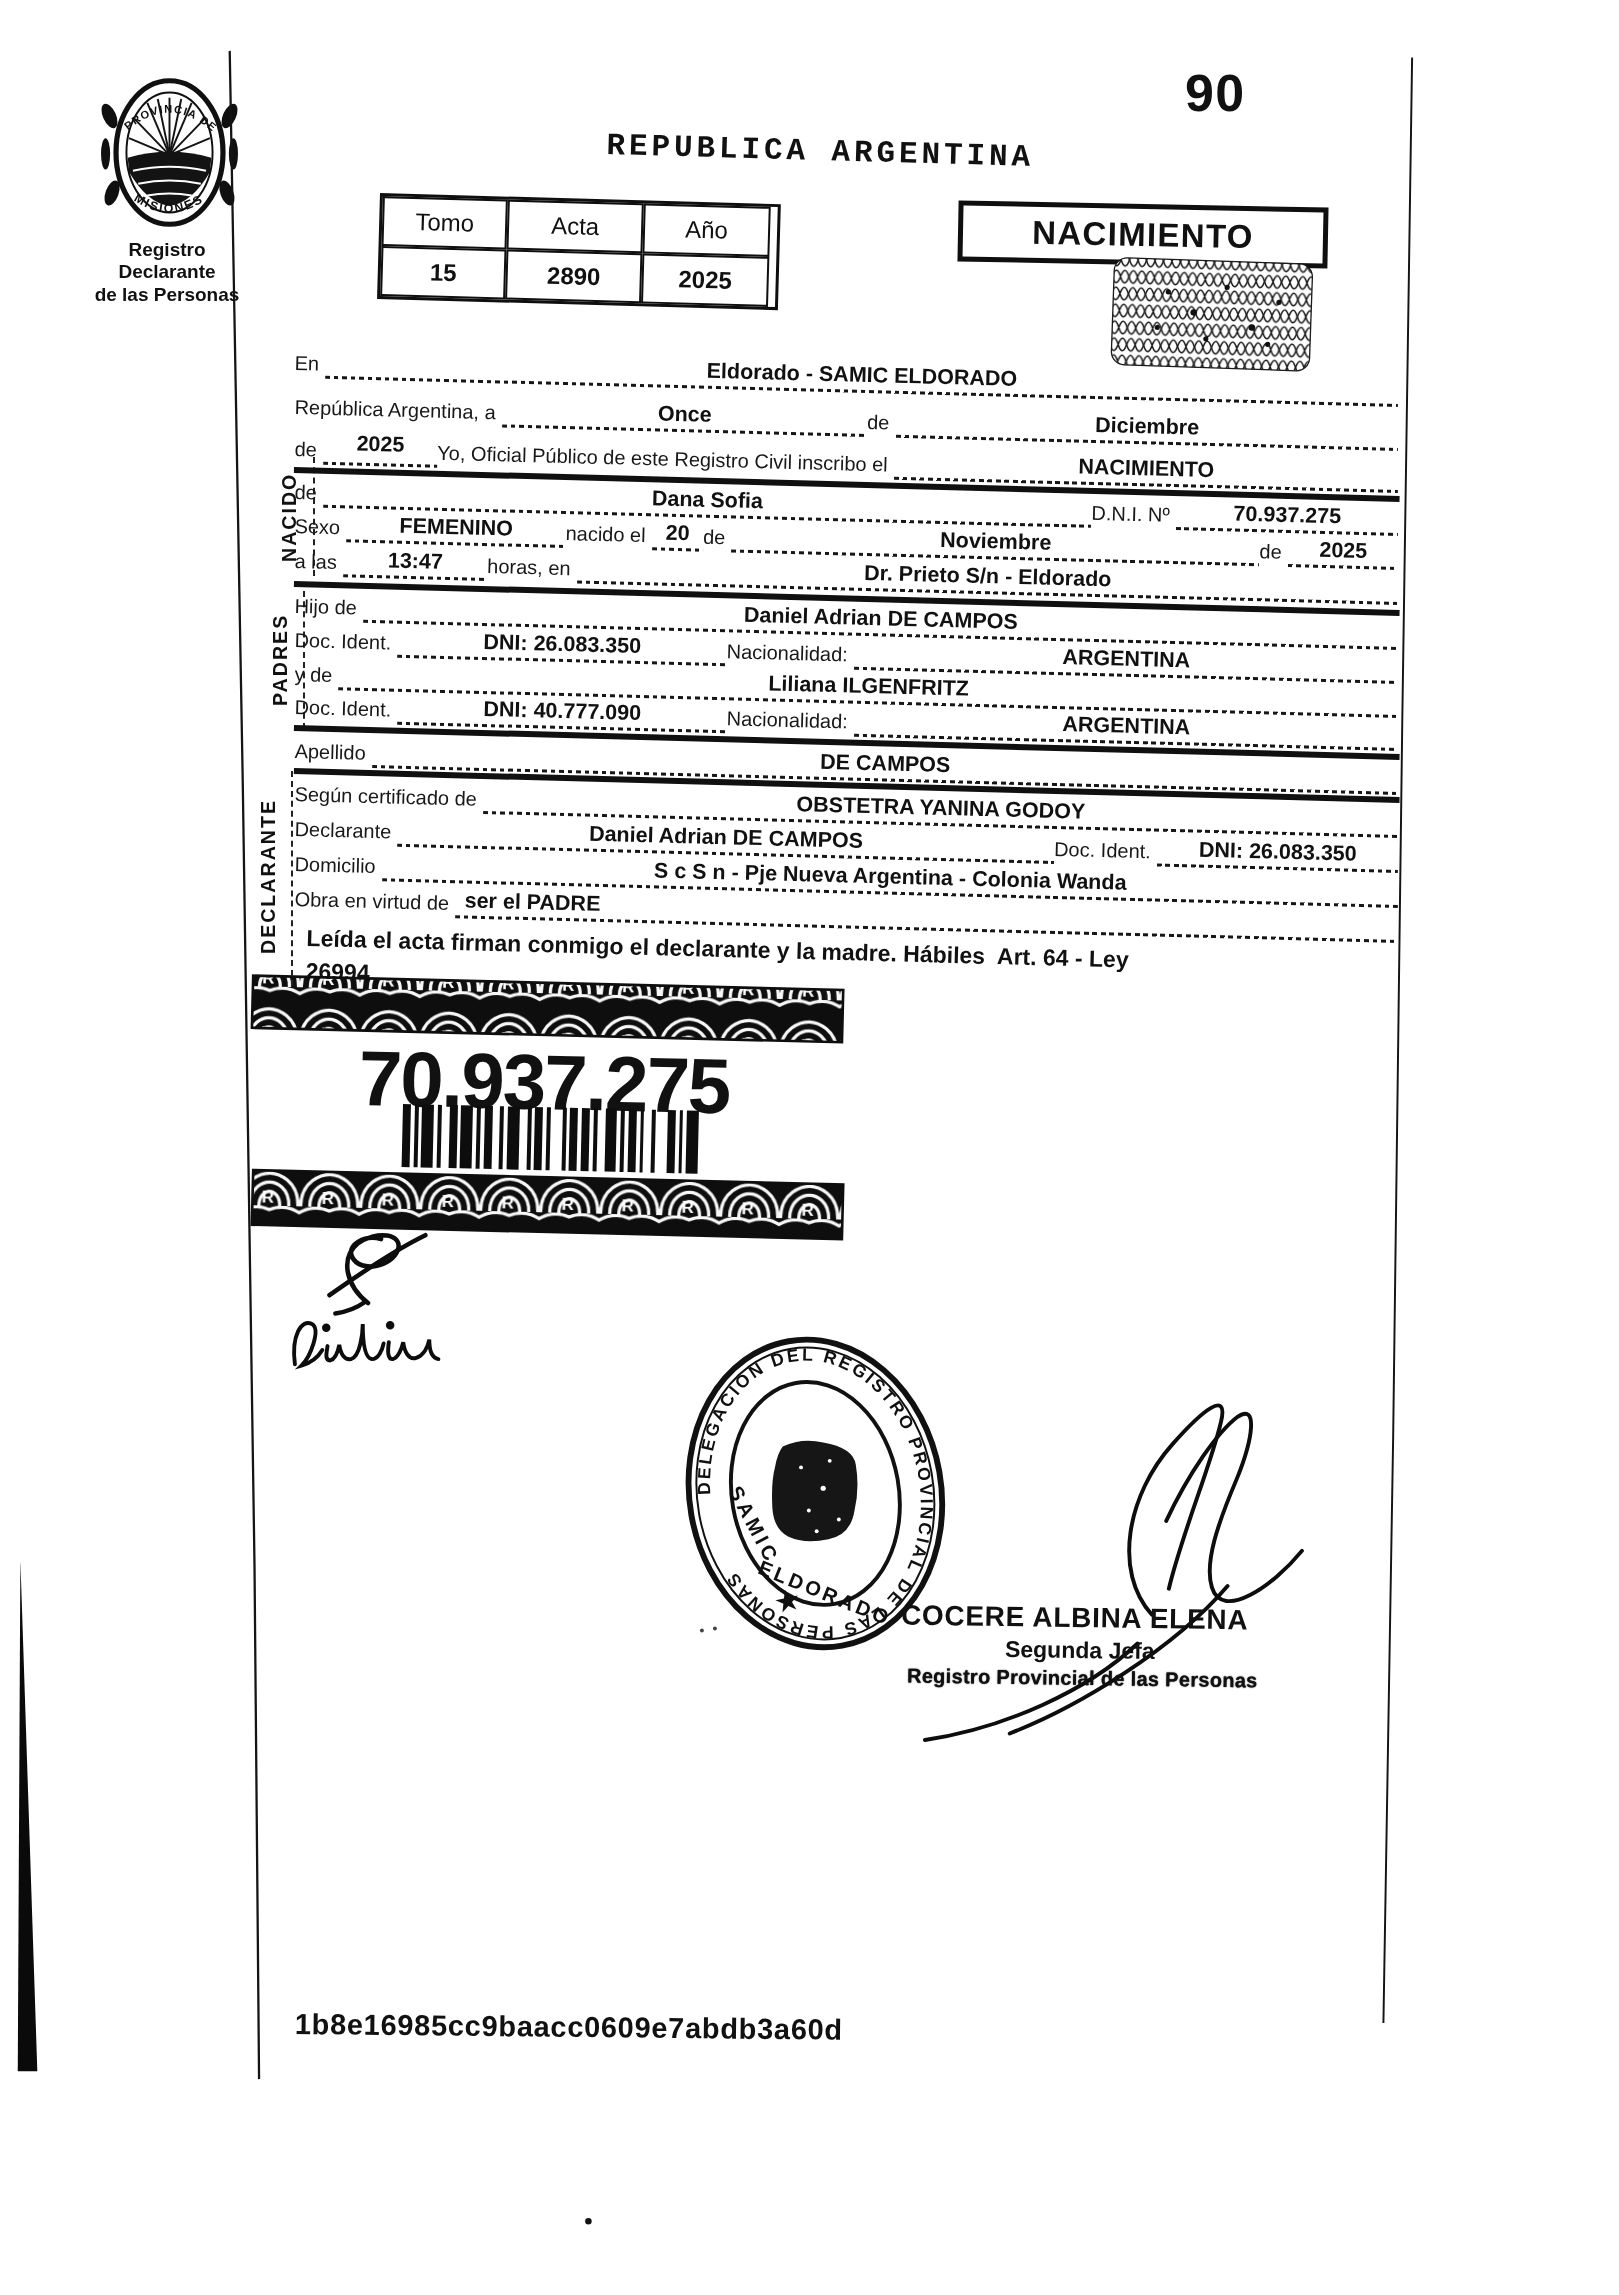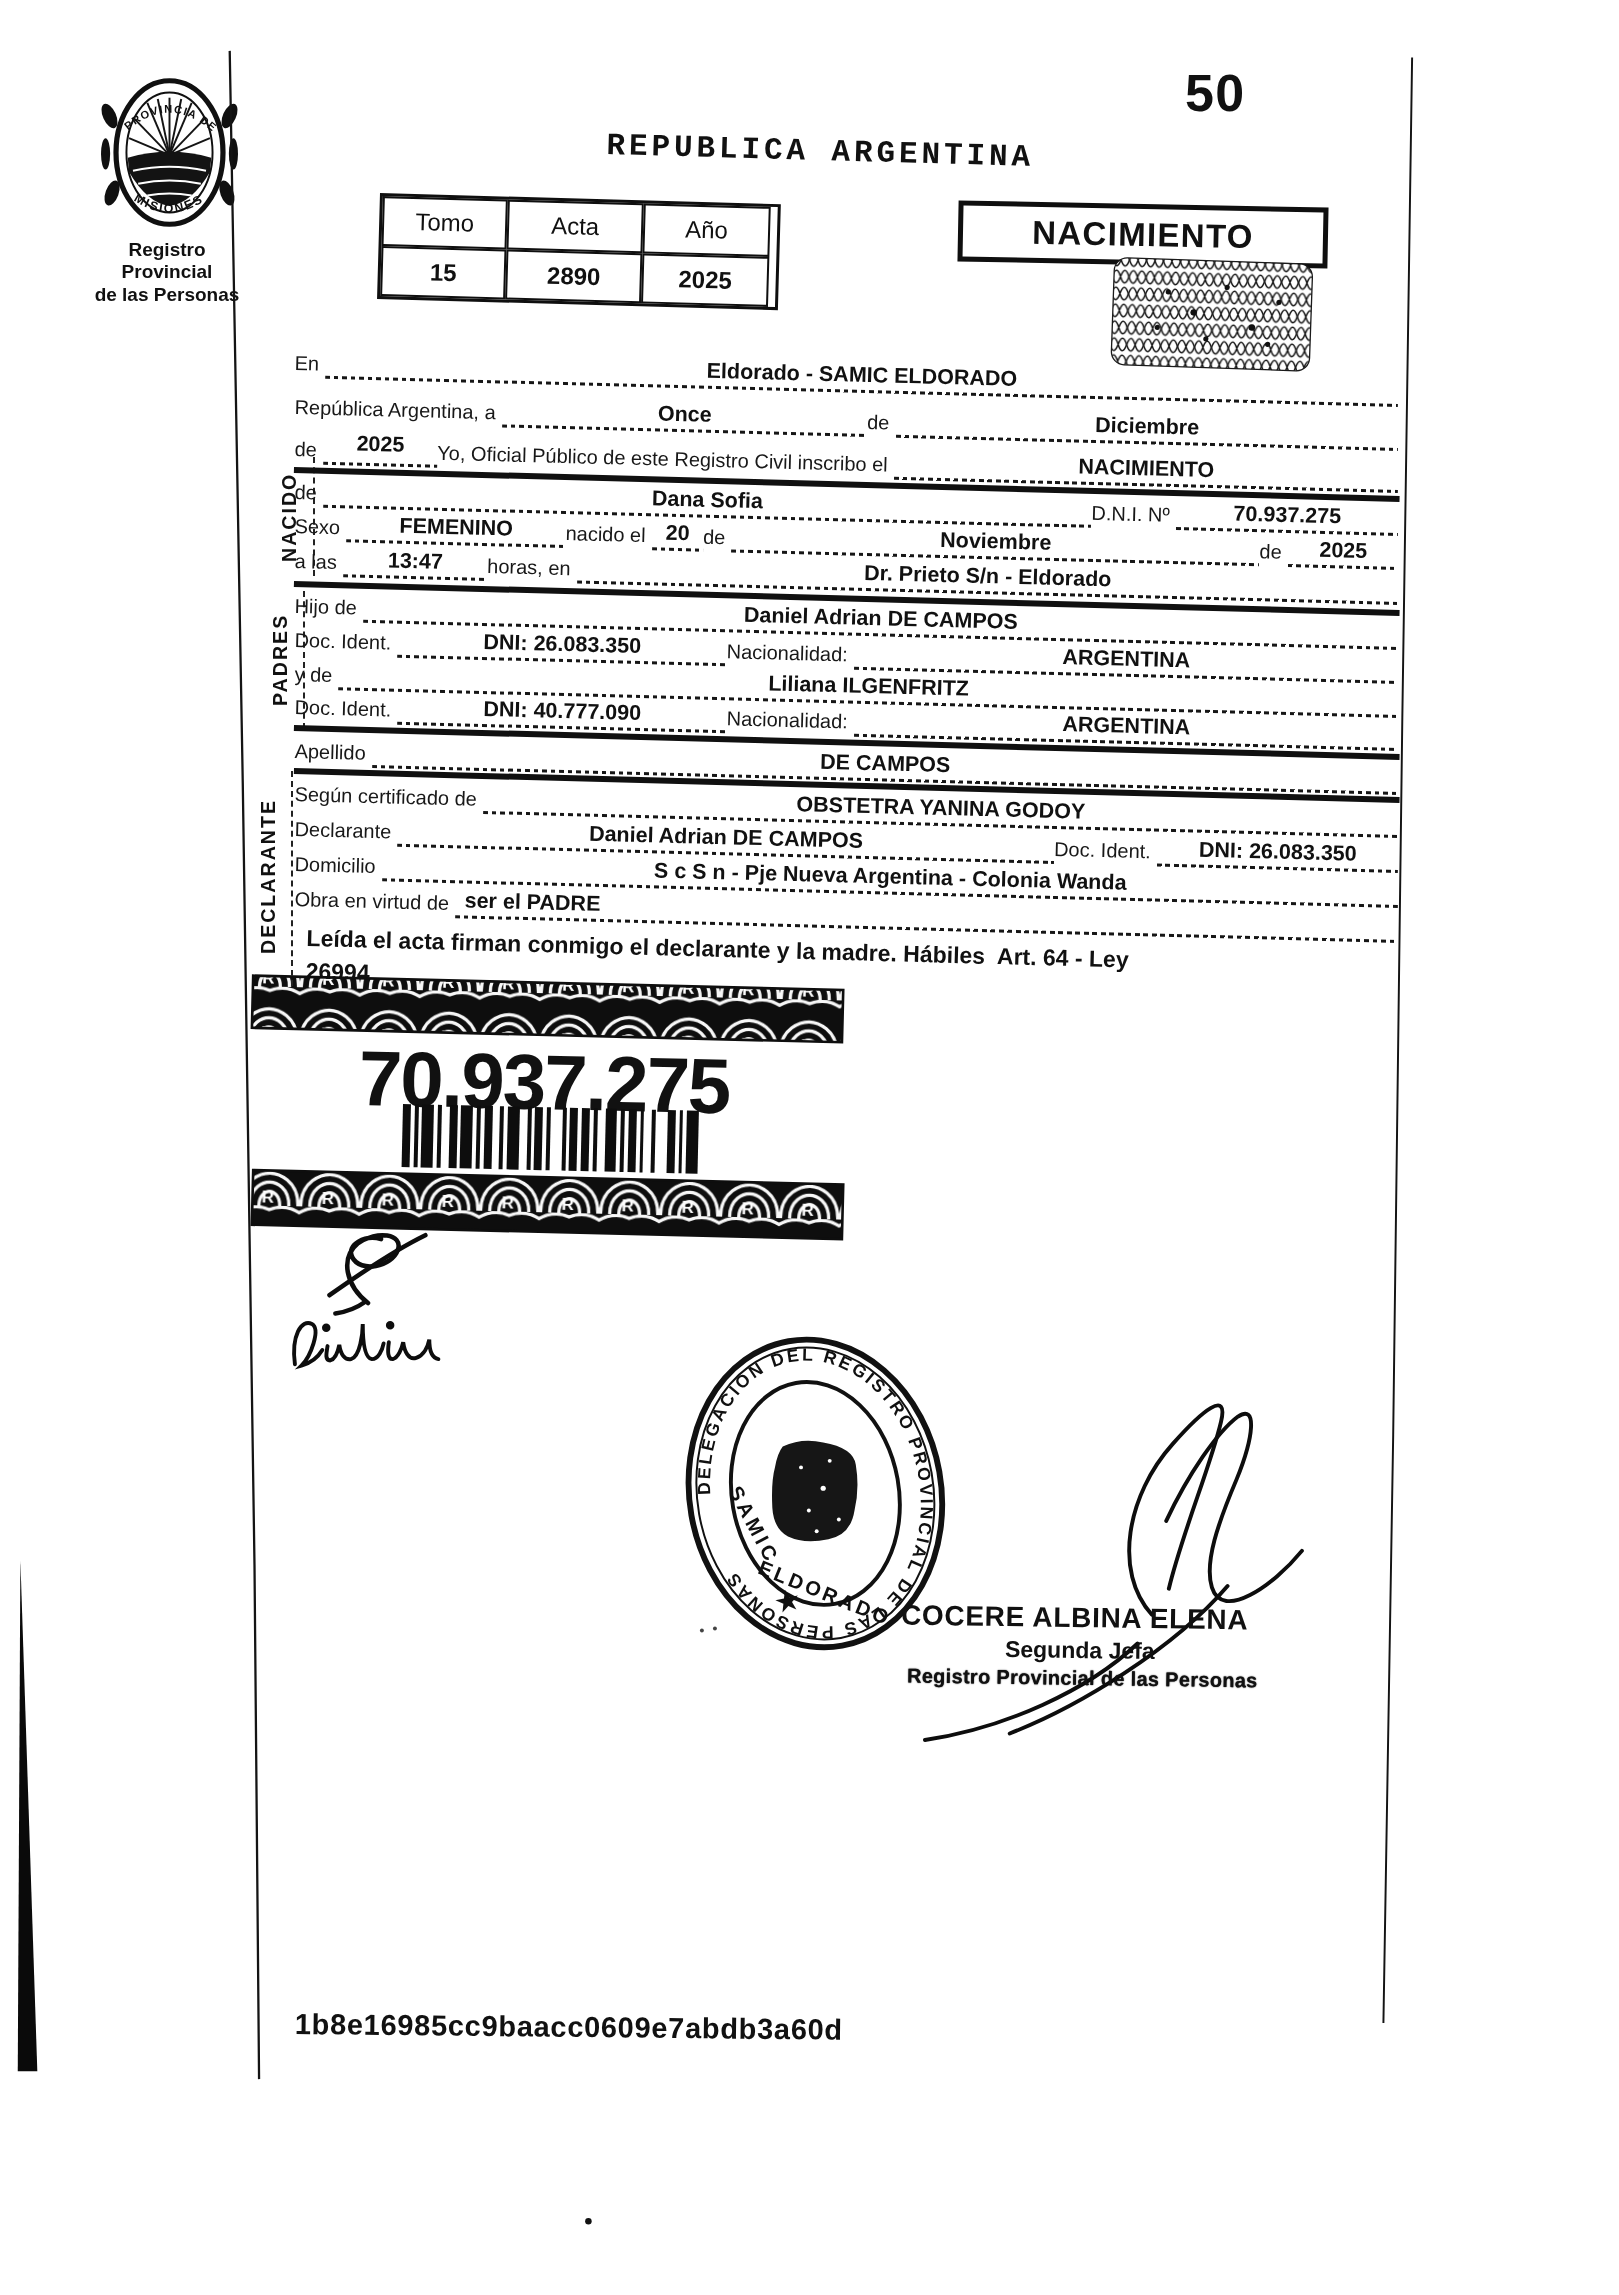--- a/index.html
+++ b/index.html
@@ -60,21 +60,21 @@
   
   #doc-hash{left:295px;top:2008px;font-size:29px;font-weight:700;letter-spacing:0.7px;
      transform:rotate(0.6deg);transform-origin:left top;}
   #overlay{left:0;top:0;z-index:2;pointer-events:none;}
 </style>
 </head>
 <body>
 
 <div id="page">
 
-  <div class="abs" id="page-number">50</div>
+  <div class="abs" id="page-number">90</div>
   <div class="abs" id="country-title">REPUBLICA ARGENTINA</div>
 
   <svg class="abs" style="left:95px;top:69px;" width="149" height="167" viewBox="0 0 228 256">
     <defs>
       <path id="sealTop" d="M40 104 Q114 30 188 104" fill="none"></path>
       <path id="sealBottom" d="M52 196 Q114 244 176 196" fill="none"></path>
     </defs>
     <ellipse cx="114" cy="128" rx="82" ry="110" fill="none" stroke="#101010" stroke-width="8"></ellipse>
     <ellipse cx="114" cy="128" rx="66" ry="92" fill="none" stroke="#101010" stroke-width="3"></ellipse>
     <g stroke="#141414" stroke-width="3">
@@ -103,21 +103,21 @@
         <ellipse cx="212" cy="130" rx="7" ry="24"></ellipse>
     </g>
     <text font-family="Liberation Sans,sans-serif" font-size="17" font-weight="bold" fill="#101010" letter-spacing="2">
       <textPath href="#sealTop" startOffset="14">PROVINCIA DE</textPath>
     </text>
     <text font-family="Liberation Sans,sans-serif" font-size="19" font-weight="bold" fill="#101010" letter-spacing="3">
       <textPath href="#sealBottom" startOffset="8">MISIONES</textPath>
     </text>
   </svg>
   <div class="abs" id="emblem-caption">
-    <div>Registro Provincial</div>
+    <div>Registro Declarante</div>
     <div>de las Personas</div>
   </div>
 
   <div class="abs" id="ref-table">
     <div class="grid">
       <div class="cell hdr">Tomo</div>
       <div class="cell hdr">Acta</div>
       <div class="cell hdr">Año</div>
       <div class="cell val">15</div>
       <div class="cell val">2890</div>

